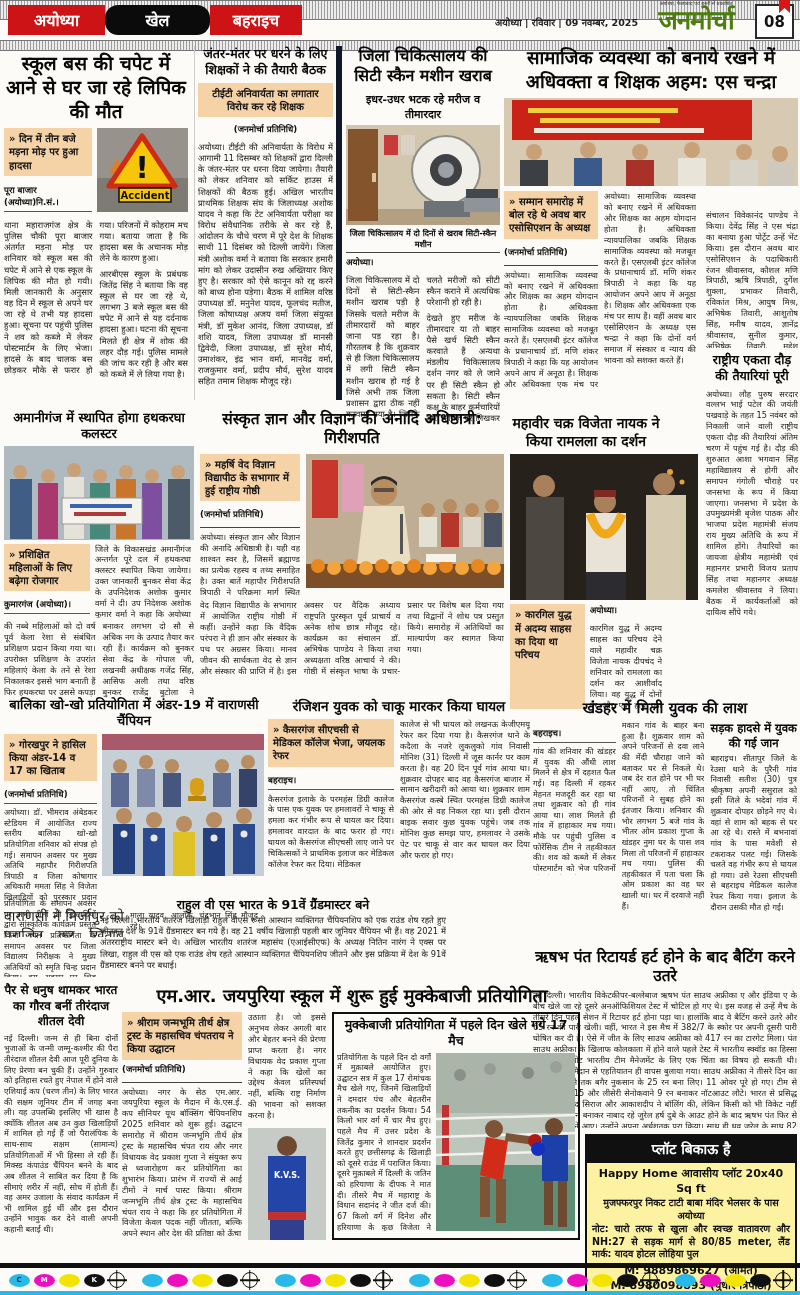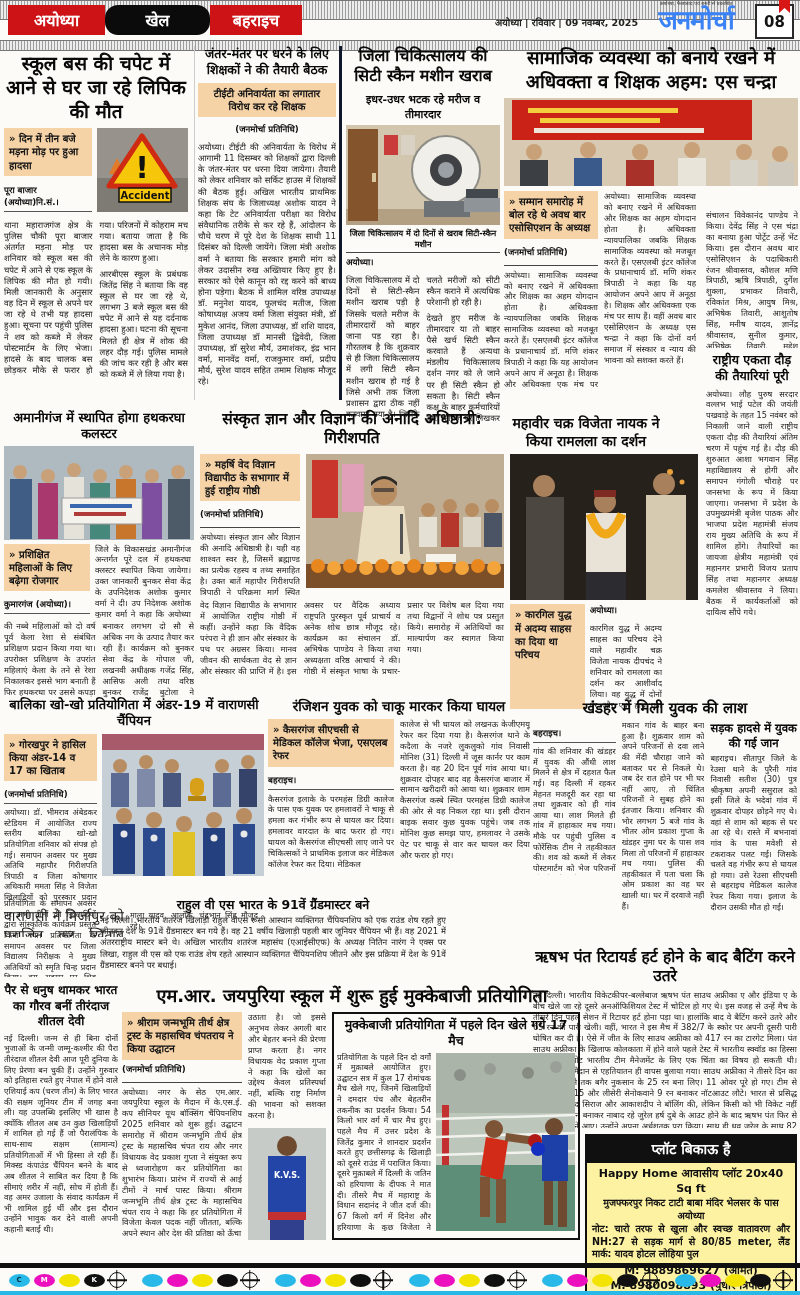--- a/index.html
+++ b/index.html
@@ -52,21 +52,21 @@
     <span>खेल</span>
   </div>
   <div class="a kicker" style="left:210px;top:5px;width:92px;background:#ce1317;">
     <span>बहराइच</span>
   </div>
 
   <div class="a" style="left:430px;top:16px;width:208px;text-align:right;font-size:9.5px;font-weight:bold;color:#222;">अयोध्या | रविवार | 09 नवम्बर, 2025</div>
 
   <div class="a" style="left:640px;top:1px;width:112px;text-align:center;">
     <div style="font-size:5px;color:#333;line-height:1;">अयोध्या, फैजाबाद एवं बस्ती से प्रकाशित</div>
-    <div style="font-size:26px;font-weight:bold;color:#3b82f6;line-height:1.1;letter-spacing:-1px;">जनमोर्चा</div>
+    <div style="font-size:26px;font-weight:bold;color:#4d7c0f;line-height:1.1;letter-spacing:-1px;">जनमोर्चा</div>
   </div>
 
   <div class="a" style="left:755px;top:4px;width:35px;height:31px;border:2px solid #2a2a2a;background:#fff;
        display:flex;align-items:center;justify-content:center;font-size:15px;font-weight:bold;">
     <span>08</span>
   </div>
   <div class="a" style="left:779px;top:0;width:11px;height:13px;background:#d81616;
        clip-path:polygon(0 0,100% 0,100% 100%,50% 62%,0 100%);"></div>
 
   <div class="a hatch" style="left:0;top:40px;width:800px;height:9px;"></div>
@@ -87,21 +87,21 @@
         <rect x="22" y="60" width="52" height="14" fill="#f6c60a" stroke="#111" stroke-width="1.5"></rect>
         <text x="48" y="71" text-anchor="middle" font-size="10" font-weight="bold" fill="#111">Accident</text>
       </svg>
     </div>
     <div class="b c2" style="height:188px;margin-top:4px;">
       <div>थाना महाराजगंज क्षेत्र के पुलिस चौकी पूरा बाजार अंतर्गत मड़ना मोड़ पर शनिवार को स्कूल बस की चपेट में आने से एक स्कूल के लिपिक की मौत हो गयी। मिली जानकारी के अनुसार वह दिन में स्कूल से अपने घर जा रहे थे तभी यह हादसा हुआ। सूचना पर पहुंची पुलिस ने शव को कब्जे में लेकर पोस्टमार्टम के लिए भेजा। हादसे के बाद चालक बस छोड़कर मौके से फरार हो गया। परिजनों में कोहराम मच गया। बताया जाता है कि हादसा बस के अचानक मोड़ लेने के कारण हुआ।</div>
       <div style="margin-top:4px;">आरबीएस स्कूल के प्रबंधक जितेंद्र सिंह ने बताया कि वह स्कूल से घर जा रहे थे, लगभग 3 बजे स्कूल बस की चपेट में आने से यह दर्दनाक हादसा हुआ। घटना की सूचना मिलते ही क्षेत्र में शोक की लहर दौड़ गई। पुलिस मामले की जांच कर रही है और बस को कब्जे में ले लिया गया है।</div>
     </div>
   </div>
 
-  <div class="a" style="left:194px;top:46px;width:148px;height:354px;border-left:1px solid #ccc;border-right:3px solid #0f172a;padding:0 3px;box-sizing:border-box;">
+  <div class="a" style="left:194px;top:46px;width:148px;height:354px;border-left:1px solid #ccc;border-right:6px solid #0f172a;padding:0 3px;box-sizing:border-box;">
     <div class="hl" style="font-size:12.5px;line-height:1.3;">जंतर-मंतर पर धरने के लिए शिक्षकों ने की तैयारी बैठक</div>
     <div class="kb ctr" style="margin-top:4px;">टीईटी अनिवार्यता का लगातार विरोध कर रहे शिक्षक</div>
     <div class="by nob" style="text-align:center;margin-top:3px;">(जनमोर्चा प्रतिनिधि)</div>
     <div class="b" style="height:262px;">अयोध्या। टीईटी की अनिवार्यता के विरोध में आगामी 11 दिसम्बर को शिक्षकों द्वारा दिल्ली के जंतर-मंतर पर धरना दिया जायेगा। तैयारी को लेकर शनिवार को सर्किट हाउस में शिक्षकों की बैठक हुई। अखिल भारतीय प्राथमिक शिक्षक संघ के जिलाध्यक्ष अशोक यादव ने कहा कि टेट अनिवार्यता परीक्षा का विरोध संवैधानिक तरीके से कर रहे हैं, आंदोलन के चौथे चरण में पूरे देश के शिक्षक साथी 11 दिसंबर को दिल्ली जायेंगे। जिला मंत्री अशोक वर्मा ने बताया कि सरकार हमारी मांग को लेकर उदासीन रुख अख्तियार किए हुए है। सरकार को ऐसे कानून को रद्द करने को बाध्य होना पड़ेगा। बैठक में शामिल वरिष्ठ उपाध्यक्ष डॉ. मनुनेश यादव, फूलचंद मतीज, जिला कोषाध्यक्ष अजय वर्मा जिला संयुक्त मंत्री, डॉ मुकेश आनंद, जिला उपाध्यक्ष, डॉ शशि यादव, जिला उपाध्यक्ष डॉ मानसी द्विवेदी, जिला उपाध्यक्ष, डॉ सुरेश मौर्य, उमाशंकर, इंद्र भान वर्मा, मानवेंद्र वर्मा, राजकुमार वर्मा, प्रदीप मौर्य, सुरेश यादव सहित तमाम शिक्षक मौजूद रहे।</div>
   </div>
 
   <div class="a" style="left:346px;top:46px;width:154px;height:354px;">
     <div class="hl" style="font-size:16px;line-height:1.25;">जिला चिकित्सालय की सिटी स्कैन मशीन खराब</div>
     <div class="subbar" style="font-size:11px;margin-top:3px;padding:2px 0;">इधर-उधर भटक रहे मरीज व तीमारदार</div>
     <svg class="photo" width="154" height="100" style="margin-top:2px;">
@@ -337,21 +337,21 @@
 
   <div class="a" style="left:100px;top:896px;width:346px;height:84px;">
     <div class="hl" style="font-size:12.5px;">राहुल वी एस भारत के 91वें ग्रैंडमास्टर बने</div>
     <div class="b" style="height:64px;margin-top:2px;">नई दिल्ली। भारतीय शतरंज खिलाड़ी राहुल वीएस रूसी आस्थान व्यक्तिगत चैंपियनशिप को एक राउंड शेष रहते हुए जीतकर देश के 91वें ग्रैंडमास्टर बन गये हैं। वह 21 वर्षीय खिलाड़ी पहली बार जूनियर चैंपियन भी हैं। वह 2021 में अंतरराष्ट्रीय मास्टर बने थे। अखिल भारतीय शतरंज महासंघ (एआईसीएफ) के अध्यक्ष नितिन नारंग ने एक्स पर लिखा, राहुल वी एस को एक राउंड शेष रहते आस्थान व्यक्तिगत चैंपियनशिप जीतने और इस प्रक्रिया में देश के 91वें ग्रैंडमास्टर बनने पर बधाई।</div>
   </div>
 
   <div class="a" style="left:268px;top:697px;width:262px;height:194px;">
     <div class="hl" style="font-size:13.5px;">रंजिशन युवक को चाकू मारकर किया घायल</div>
     <div style="display:flex;gap:6px;margin-top:4px;">
       <div style="width:126px;">
-        <div class="kb">» कैसरगंज सीएचसी से मेडिकल कॉलेज भेजा, एसएलब रेफर</div>
+        <div class="kb">» कैसरगंज सीएचसी से मेडिकल कॉलेज भेजा, जयलक रेफर</div>
         <div class="by" style="margin-top:4px;">बहराइच।</div>
         <div class="b" style="height:92px;font-size:8.2px;">कैसरगंज इलाके के परमहंस डिग्री कालेज के पास एक युवक पर हमलावरों ने चाकू से हमला कर गंभीर रूप से घायल कर दिया। हमलावर वारदात के बाद फरार हो गए। घायल को कैसरगंज सीएचसी लाए जाने पर चिकित्सकों ने प्राथमिक इलाज कर मेडिकल कॉलेज रेफर कर दिया। मेडिकल</div>
       </div>
       <div class="b" style="width:130px;height:162px;font-size:8.2px;">कालेज से भी घायल को लखनऊ केजीएमयू रेफर कर दिया गया है। कैसरगंज थाने के कदैला के नजरे लुकलुको गांव निवासी मोनिश (31) दिल्ली में जूस कार्नर पर काम करता है। वह 20 दिन पूर्व गांव आया था। शुक्रवार दोपहर बाद वह कैसरगंज बाजार में सामान खरीदारी को आया था। शुक्रवार शाम कैसरगंज कस्बे स्थित परमहंस डिग्री कालेज की ओर से वह निकल रहा था। इसी दौरान बाइक सवार कुछ युवक पहुंचे। जब तक मोनिश कुछ समझ पाए, हमलावर ने उसके पेट पर चाकू से वार कर घायल कर दिया और फरार हो गए।</div>
     </div>
   </div>
 
   <div class="a" style="left:533px;top:697px;width:264px;height:248px;">
     <div class="hl" style="font-size:15px;">खंडहर में मिली युवक की लाश</div>
     <div style="display:flex;gap:6px;margin-top:4px;">

